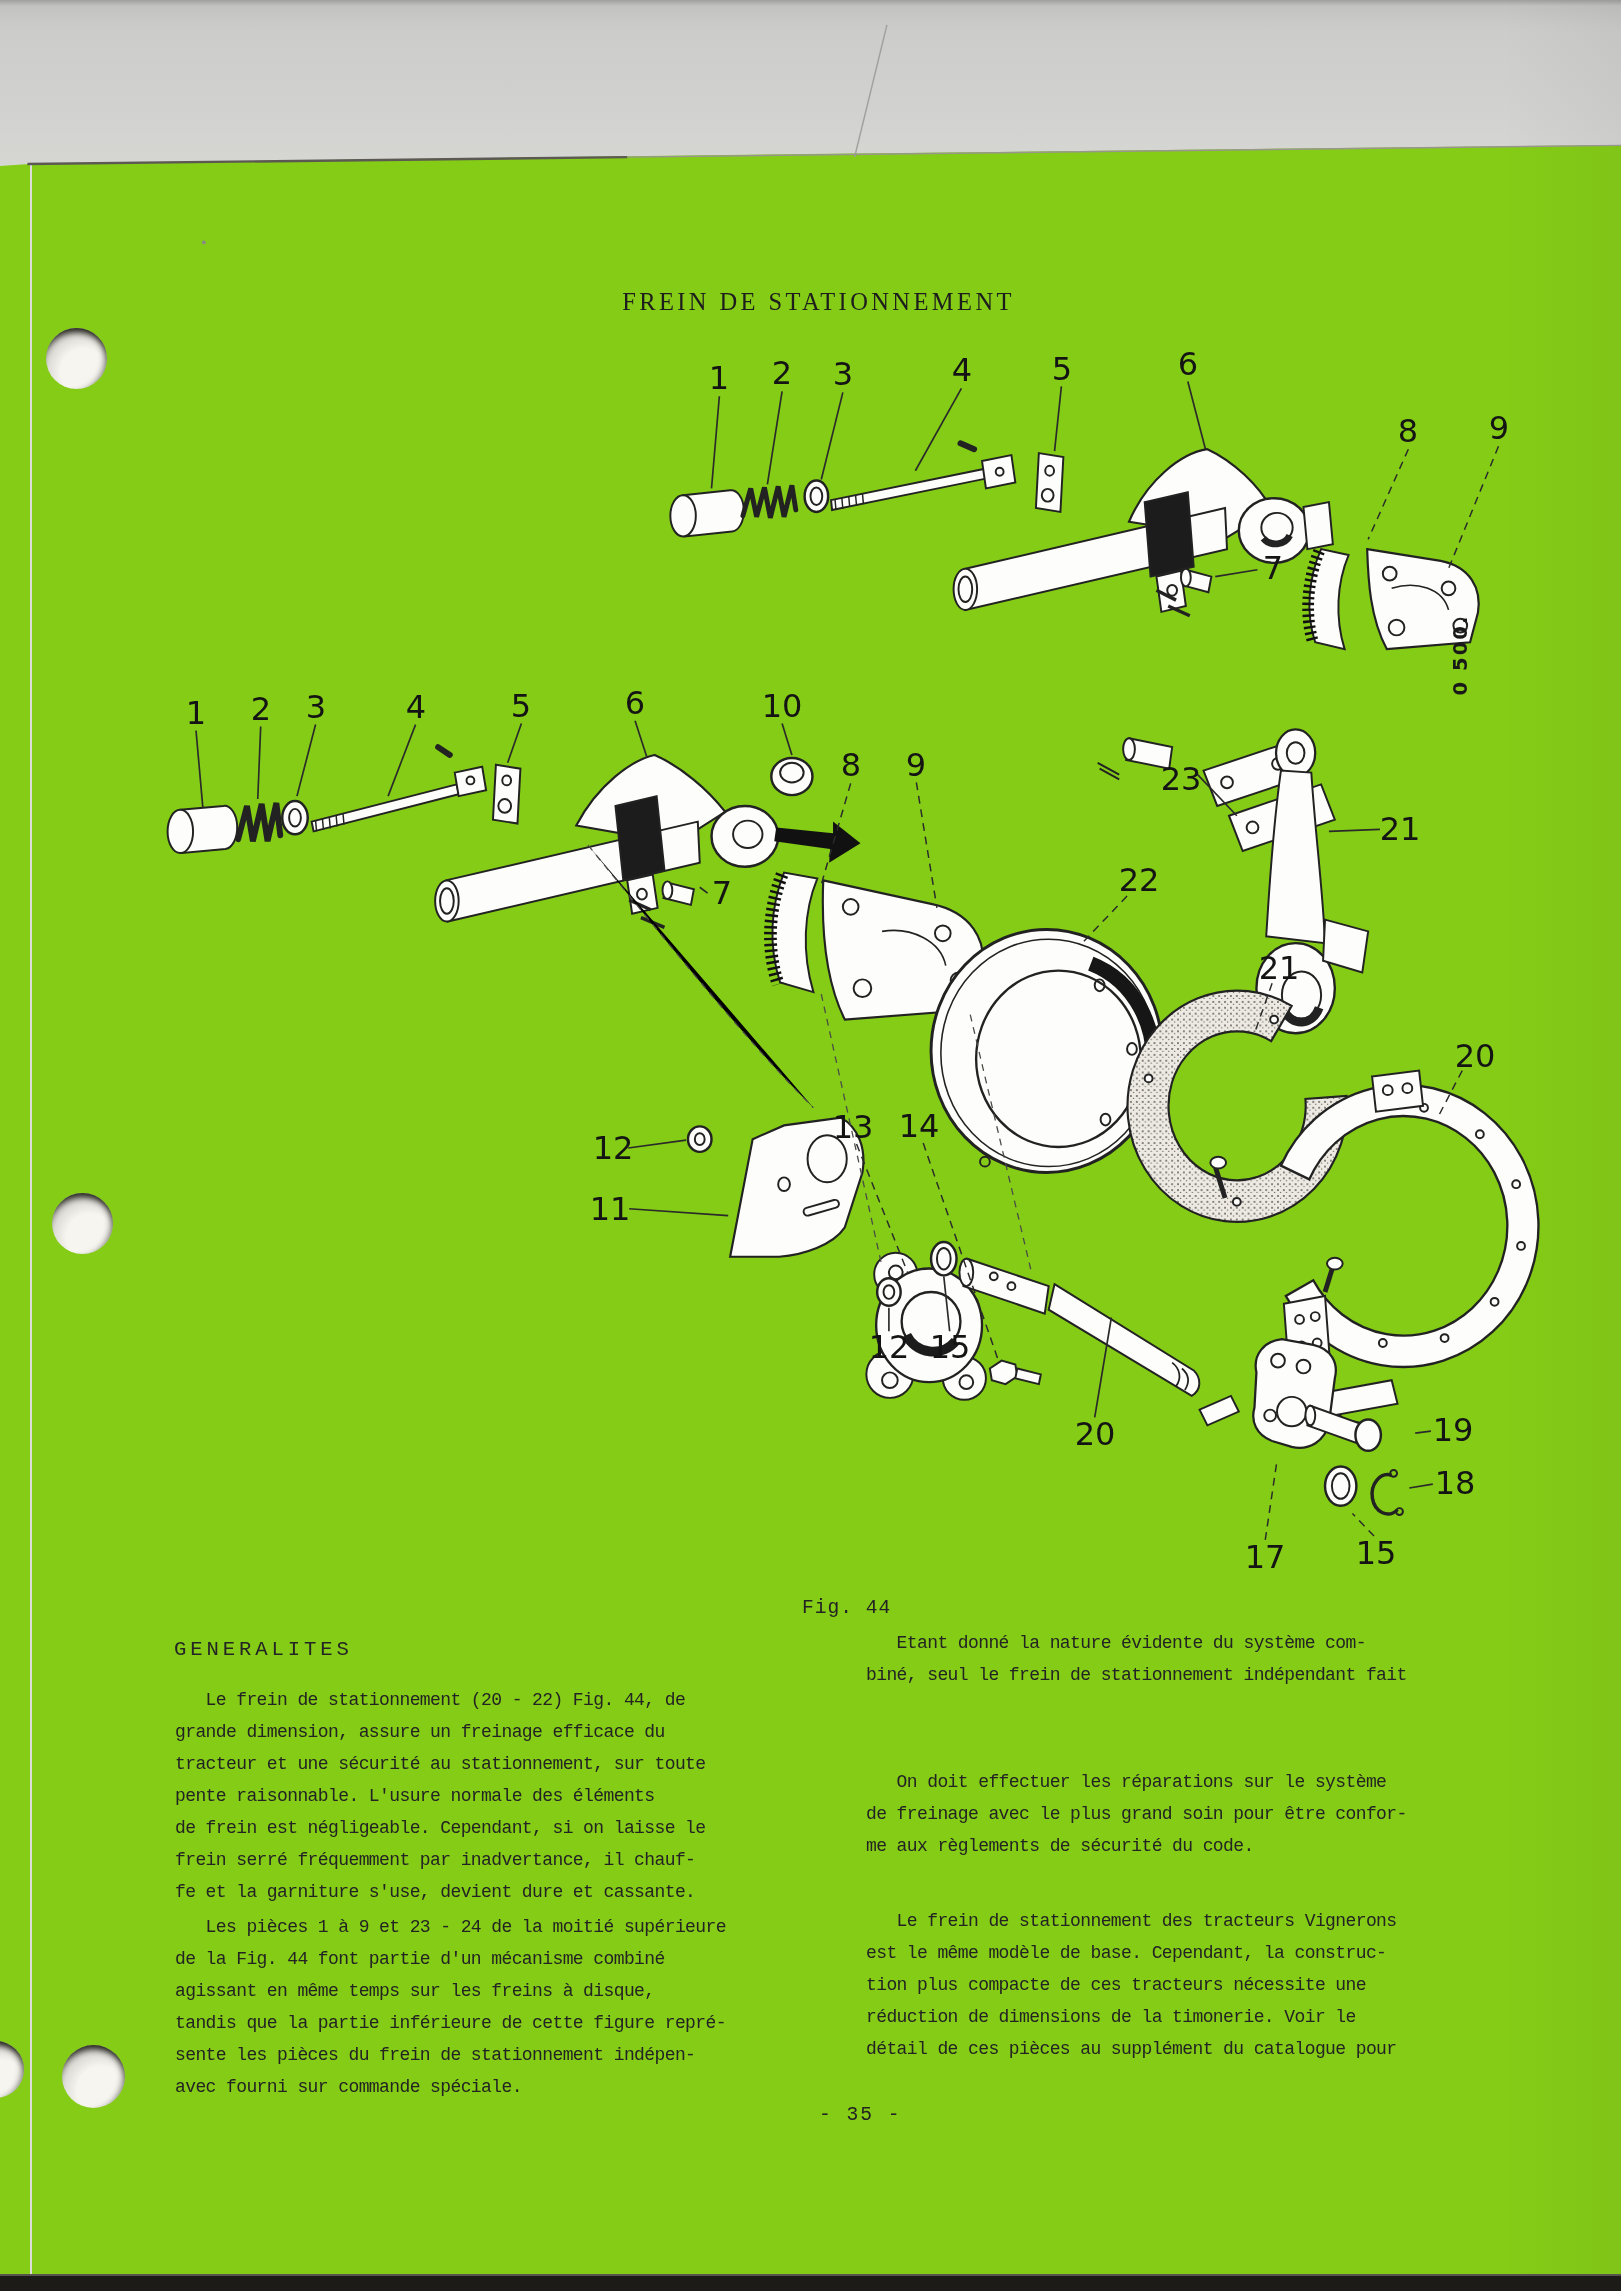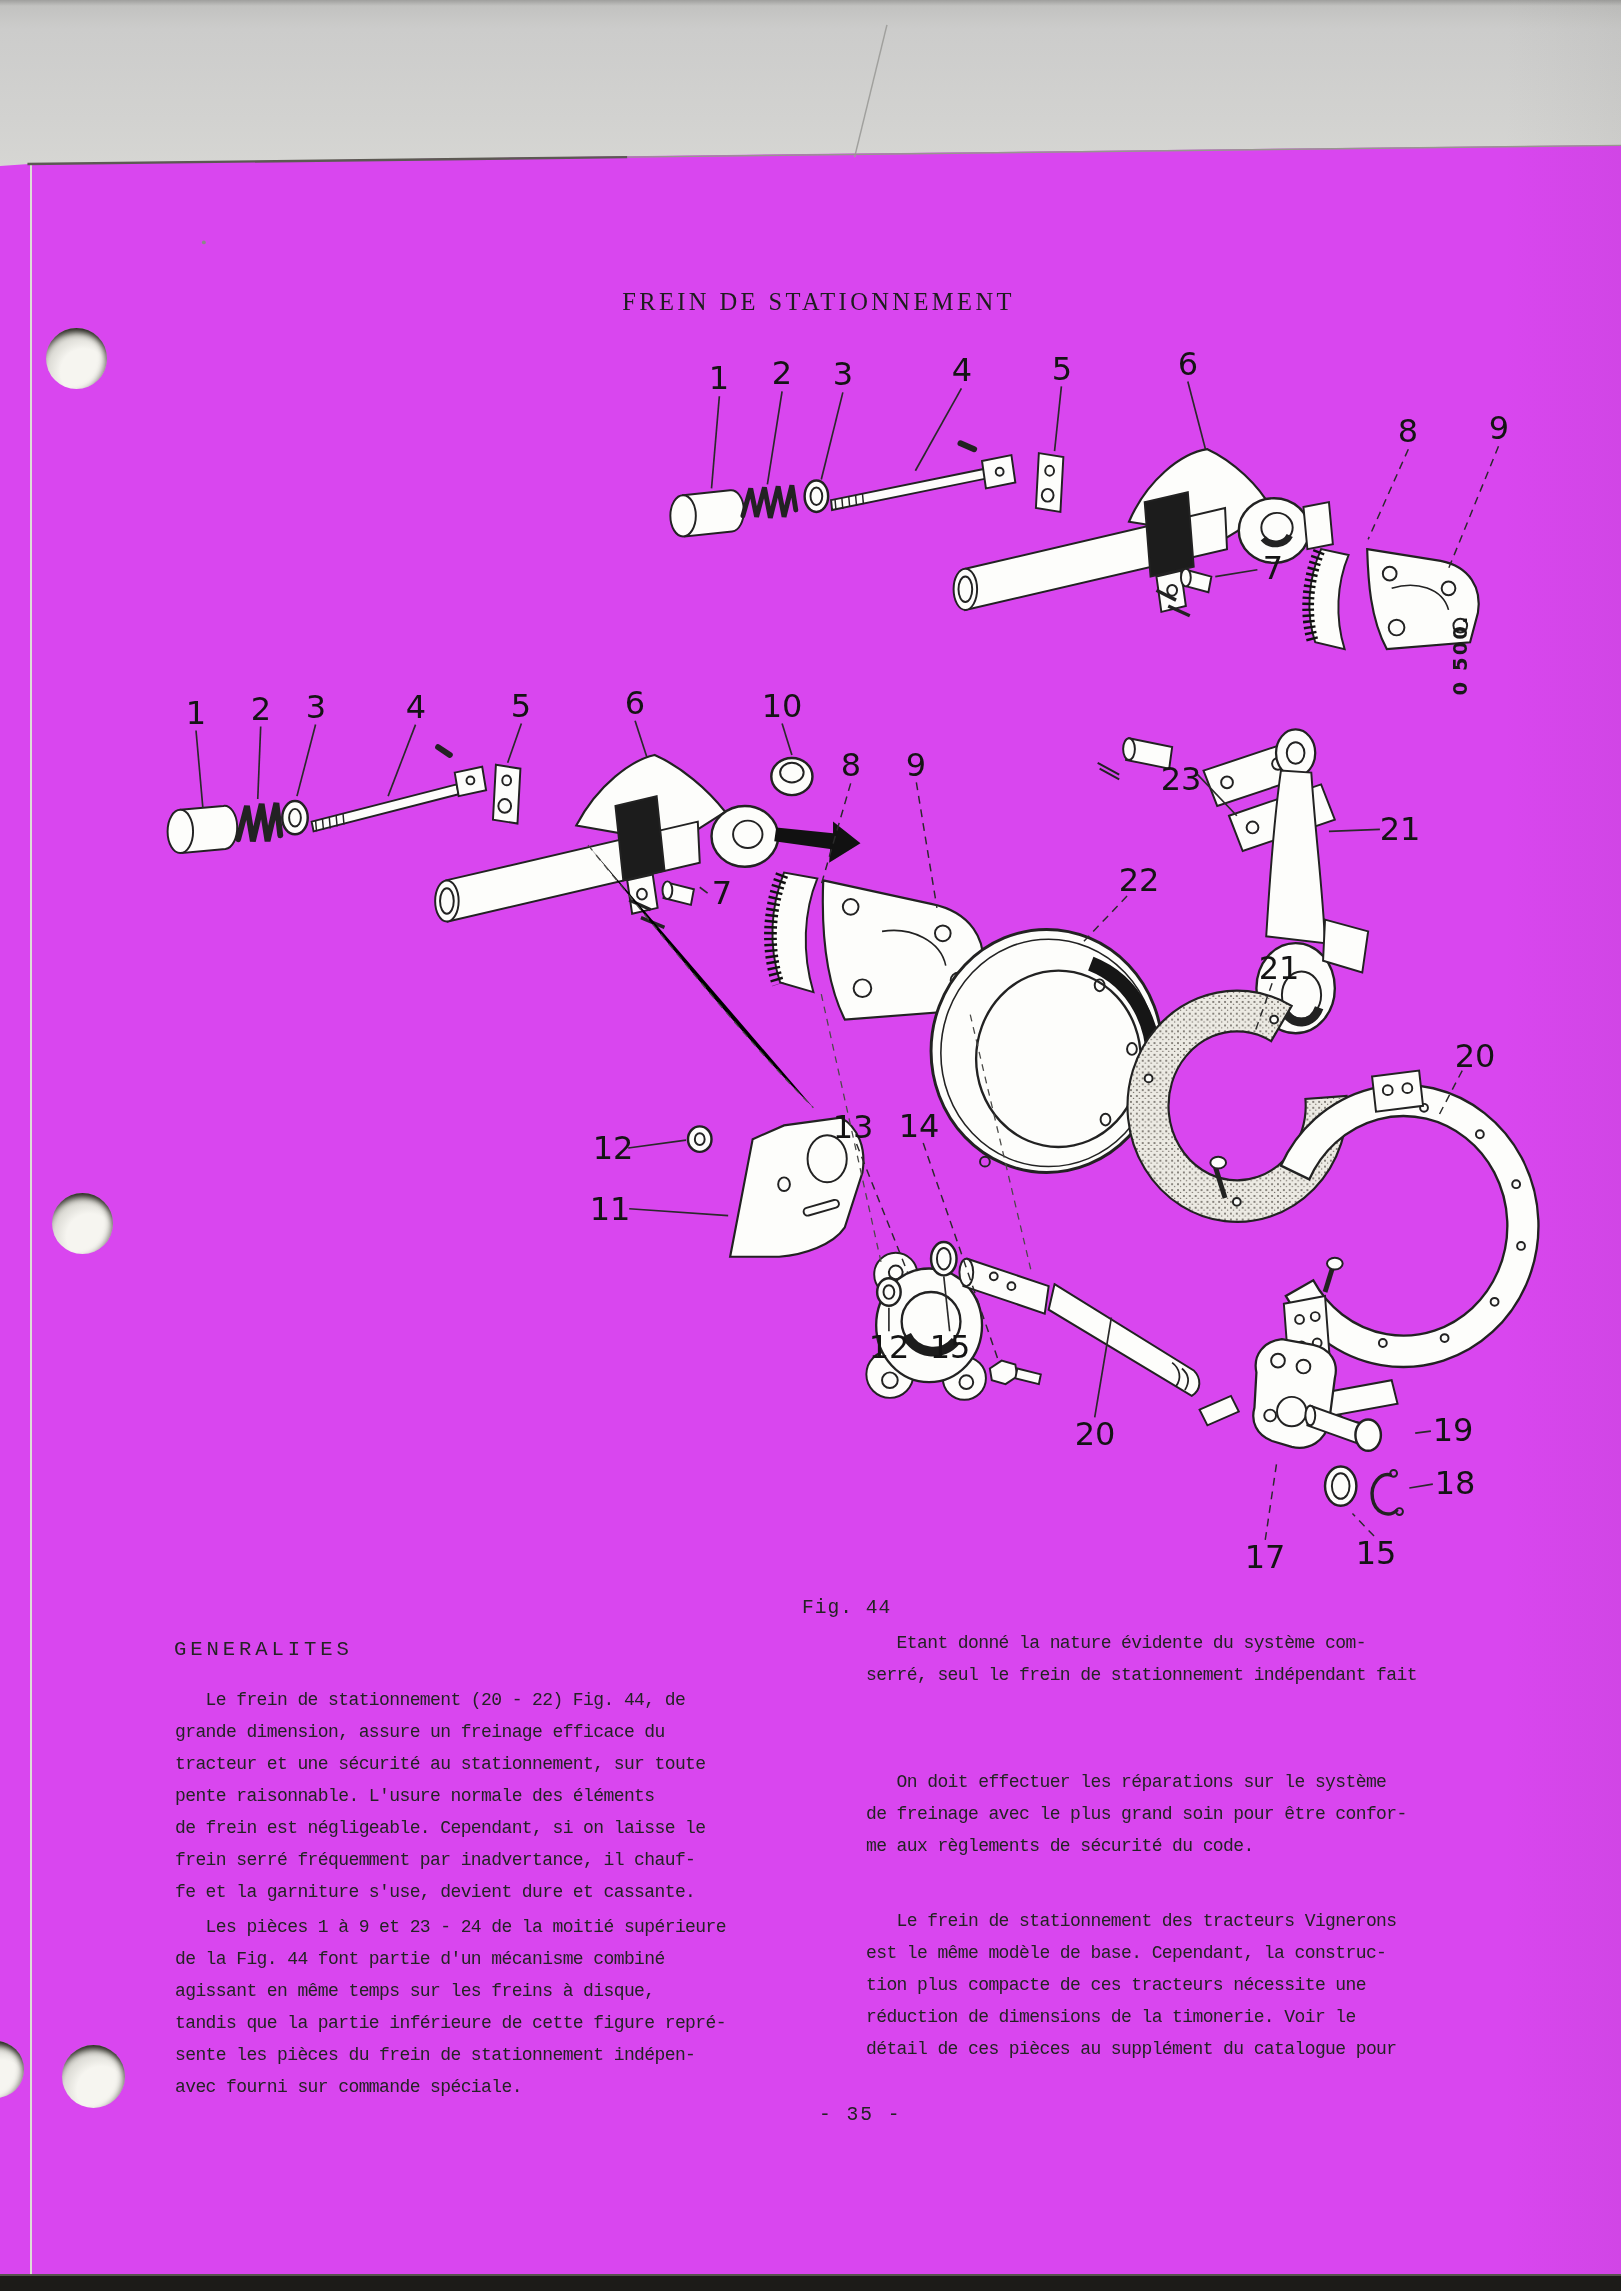--- a/index.html
+++ b/index.html
@@ -1,16 +1,16 @@
 <!DOCTYPE html>
 <html><head>
 <meta charset="utf-8">
 <style>
   html,body{margin:0;padding:0;background:#8f8f8c;}
-  #page{position:relative;width:1621px;height:2292px;background:#d946ef;overflow:hidden;
+  #page{position:relative;width:1621px;height:2292px;background:#84cc16;overflow:hidden;
         font-family:"Liberation Mono","DejaVu Sans Mono",monospace;}
   
   .scan-top{position:absolute;left:0;top:0;width:1621px;height:167px;
     background:linear-gradient(180deg,#9f9f9d 0,#c2c2c0 5.9px,#cccccb 29px,#d2d2d0 118px,#d6d6d3 165px);
     clip-path:polygon(0 0,1621px 0,1621px 145px,804px 154px,29px 164px,0 166px);}
   .scan-right{position:absolute;right:0;top:0;width:118px;height:2292px;
     background:linear-gradient(90deg,rgba(0,0,0,0) 0,rgba(60,60,55,0.05) 100%);}
   .scan-bottom{position:absolute;left:0;top:2276px;width:1621px;height:15.7px;background:#1c1b18;
     box-shadow:0 -2px 0 #57544e;}
   .crease{position:absolute;left:30px;top:165px;width:2px;height:2115px;background:#dddcd6;}
@@ -62,21 +62,21 @@
   <div class="col" style="left:175px;top:1911px">
       <div class="tl">   Les pièces 1 à 9 et 23 - 24 de la moitié supérieure</div>
       <div class="tl">de la Fig. 44 font partie d'un mécanisme combiné</div>
       <div class="tl">agissant en même temps sur les freins à disque,</div>
       <div class="tl">tandis que la partie inférieure de cette figure repré-</div>
       <div class="tl">sente les pièces du frein de stationnement indépen-</div>
       <div class="tl">avec fourni sur commande spéciale.</div>
     </div>
   <div class="col" style="left:866px;top:1627px">
       <div class="tl">   Etant donné la nature évidente du système com-</div>
-      <div class="tl">serré, seul le frein de stationnement indépendant fait</div>
+      <div class="tl">biné, seul le frein de stationnement indépendant fait</div>
     </div>
   <div class="col" style="left:866px;top:1766px">
       <div class="tl">   On doit effectuer les réparations sur le système</div>
       <div class="tl">de freinage avec le plus grand soin pour être confor-</div>
       <div class="tl">me aux règlements de sécurité du code.</div>
     </div>
   <div class="col" style="left:866px;top:1905px">
       <div class="tl">   Le frein de stationnement des tracteurs Vignerons</div>
       <div class="tl">est le même modèle de base. Cependant, la construc-</div>
       <div class="tl">tion plus compacte de ces tracteurs nécessite une</div>

